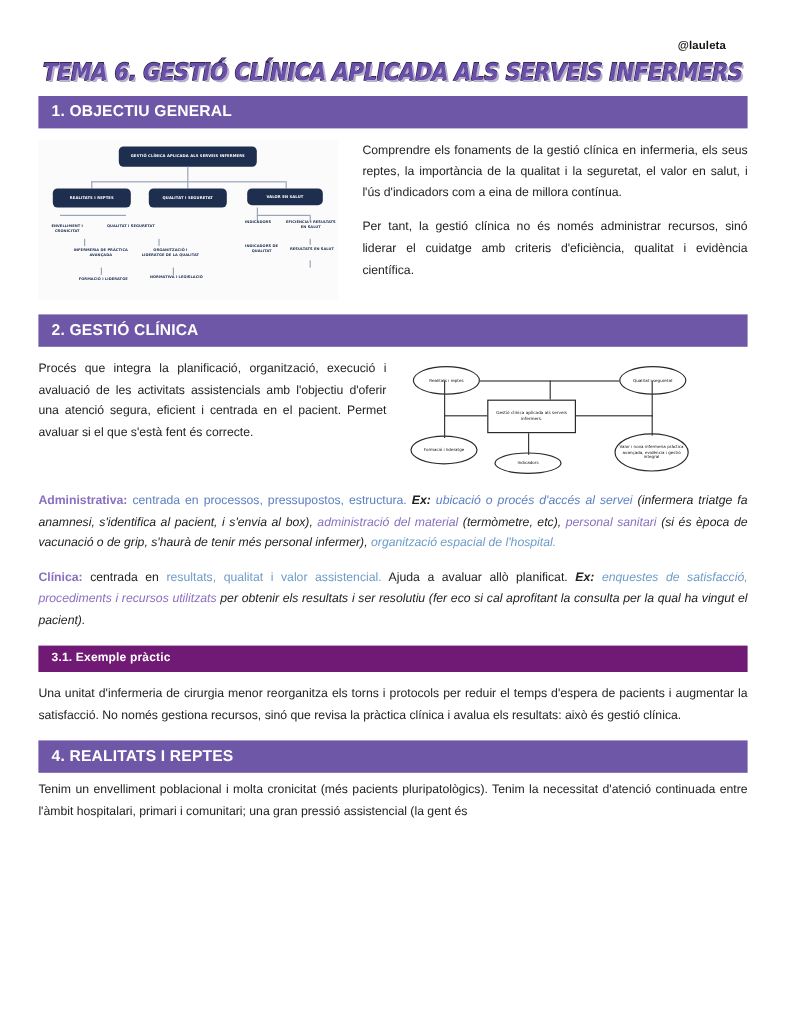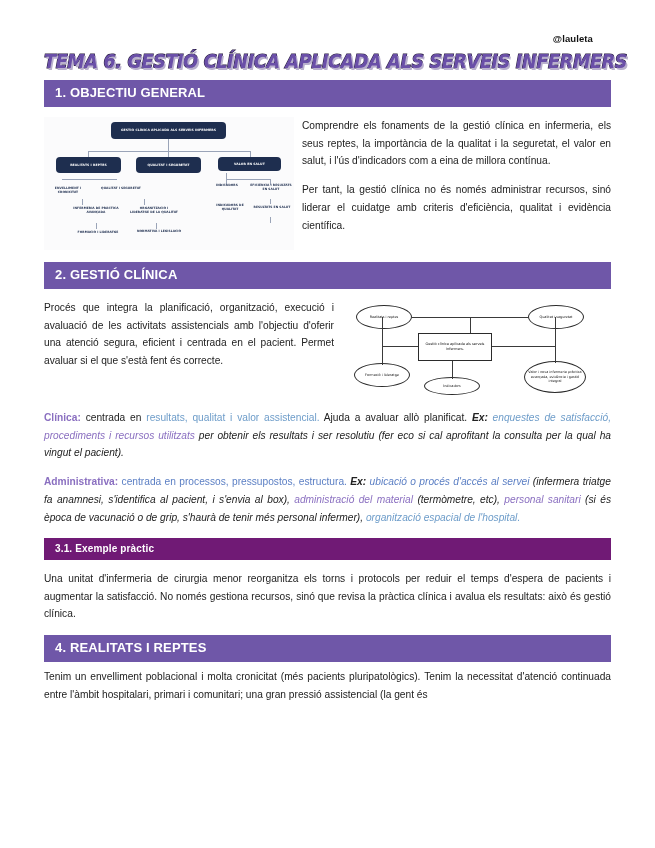--- a/index.html
+++ b/index.html
@@ -9,21 +9,21 @@
   }
   body {
     width: 655px; height: 848px;
     font-family: "Liberation Sans", sans-serif;
     color: #1a1a1a;
     overflow: hidden;
     position: relative;
   }
   .page {
     width: 655px; height: 848px;
-    padding: 0 44px;
+    padding: 0 32px;
     position: relative;
   }
 
   
   .handle {
     text-align: right;
     font-size: 9.5px;
     font-weight: bold;
     color: #111;
     padding-top: 33px;
@@ -81,21 +81,21 @@
   .c-blue  { color: #5b7fc4; }
   .c-pur   { color: #8a6fc0; }
   .c-teal  { color: #6d9cc9; }
   .it      { font-style: italic; }
   .bi      { font-style: italic; font-weight: bold; }
   .b       { font-weight: bold; }
 
   
   .s1 {
     display: flex;
-    gap: 6px;
+    gap: 18px;
     align-items: flex-start;
   }
   .s1-left  { width: 252px; flex: none; }
   .s1-right { flex: 1; }
 
   
   .orgfig {
     width: 250px; height: 133px;
     background: #fbfbfc;
     position: relative;
@@ -271,44 +271,44 @@
           <div class="arw" style="left:146px; top:45px; width:64px; height:1.2px;"></div>
           <div class="arw" style="left:209px; top:45px; width:1.2px; height:17px;"></div>
           <div class="arw" style="left:106px; top:60px; width:1.2px; height:18px;"></div>
 
         </div>
       </div>
     </div>
   </div>
 
   <div class="sec">
-
-    <p class="body">
-      <span class="c-pur b">Clínica:</span>
-      <span>centrada en</span>
-      <span class="c-teal">resultats, qualitat i valor assistencial.</span>
-      <span>Ajuda a avaluar allò planificat.</span>
-      <span class="bi">Ex:</span>
-      <span class="c-teal it">enquestes de satisfacció,</span>
-      <span class="c-pur it">procediments i recursos utilitzats</span>
-      <span class="it">per obtenir els resultats i ser resolutiu (fer eco si cal aprofitant la consulta per la qual ha vingut el pacient).</span>
-    </p>
 
     <p class="body">
       <span class="c-pur b">Administrativa:</span>
       <span class="c-blue">centrada en processos, pressupostos, estructura.</span>
       <span class="bi">Ex:</span>
       <span class="c-blue it">ubicació o procés d'accés al servei</span>
       <span class="it">(infermera triatge fa anamnesi, s'identifica al pacient, i s'envia al box),</span>
       <span class="c-pur it">administració del material</span>
       <span class="it">(termòmetre, etc),</span>
       <span class="c-pur it">personal sanitari</span>
       <span class="it">(si és època de vacunació o de grip, s'haurà de tenir més personal infermer),</span>
       <span class="c-teal it">organització espacial de l'hospital.</span>
     </p>
+
+    <p class="body">
+      <span class="c-pur b">Clínica:</span>
+      <span>centrada en</span>
+      <span class="c-teal">resultats, qualitat i valor assistencial.</span>
+      <span>Ajuda a avaluar allò planificat.</span>
+      <span class="bi">Ex:</span>
+      <span class="c-teal it">enquestes de satisfacció,</span>
+      <span class="c-pur it">procediments i recursos utilitzats</span>
+      <span class="it">per obtenir els resultats i ser resolutiu (fer eco si cal aprofitant la consulta per la qual ha vingut el pacient).</span>
+    </p>
   </div>
 
   <div class="sec">
     <div class="bar sub">3.1. Exemple pràctic</div>
     <p class="body">Una unitat d'infermeria de cirurgia menor reorganitza els torns i protocols per reduir el temps d'espera de pacients i augmentar la satisfacció. No només gestiona recursos, sinó que revisa la pràctica clínica i avalua els resultats: això és gestió clínica.</p>
   </div>
 
   <div class="sec">
     <div class="bar" style="margin-bottom:6px;">4. REALITATS I REPTES</div>
     <p class="body">Tenim un envelliment poblacional i molta cronicitat (més pacients pluripatològics). Tenim la necessitat d'atenció continuada entre l'àmbit hospitalari, primari i comunitari; una gran pressió assistencial (la gent és</p>

